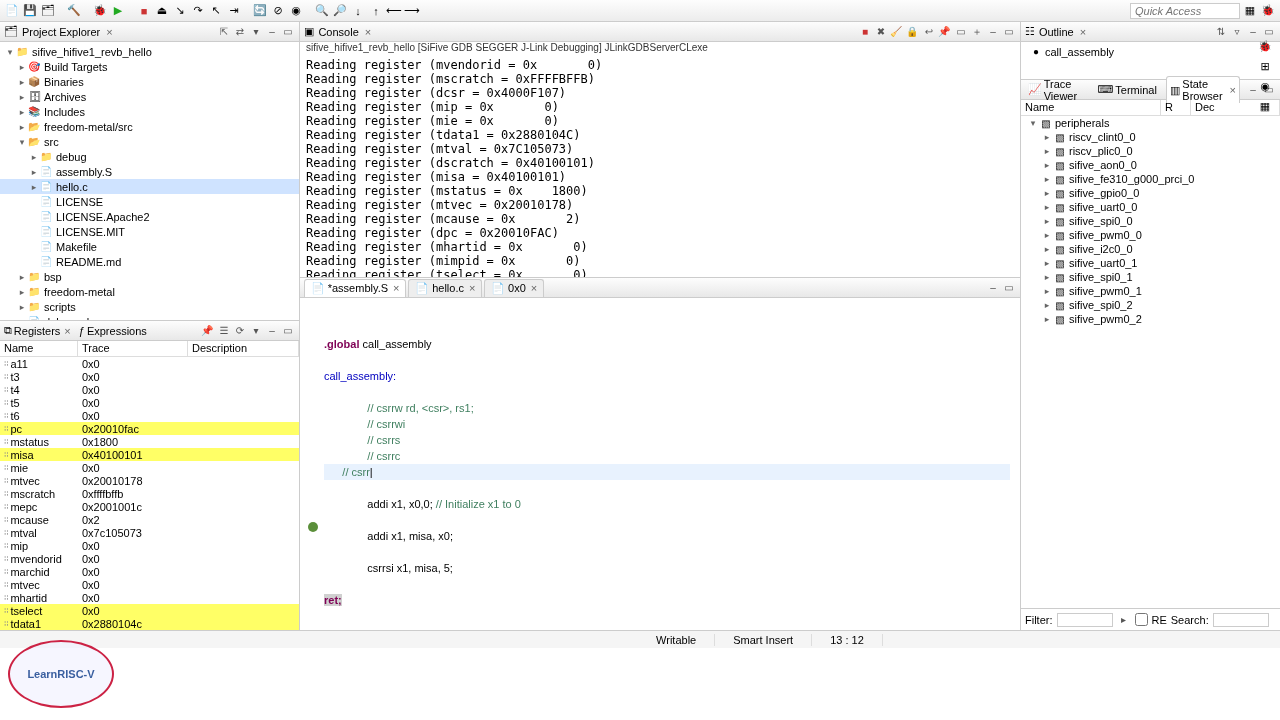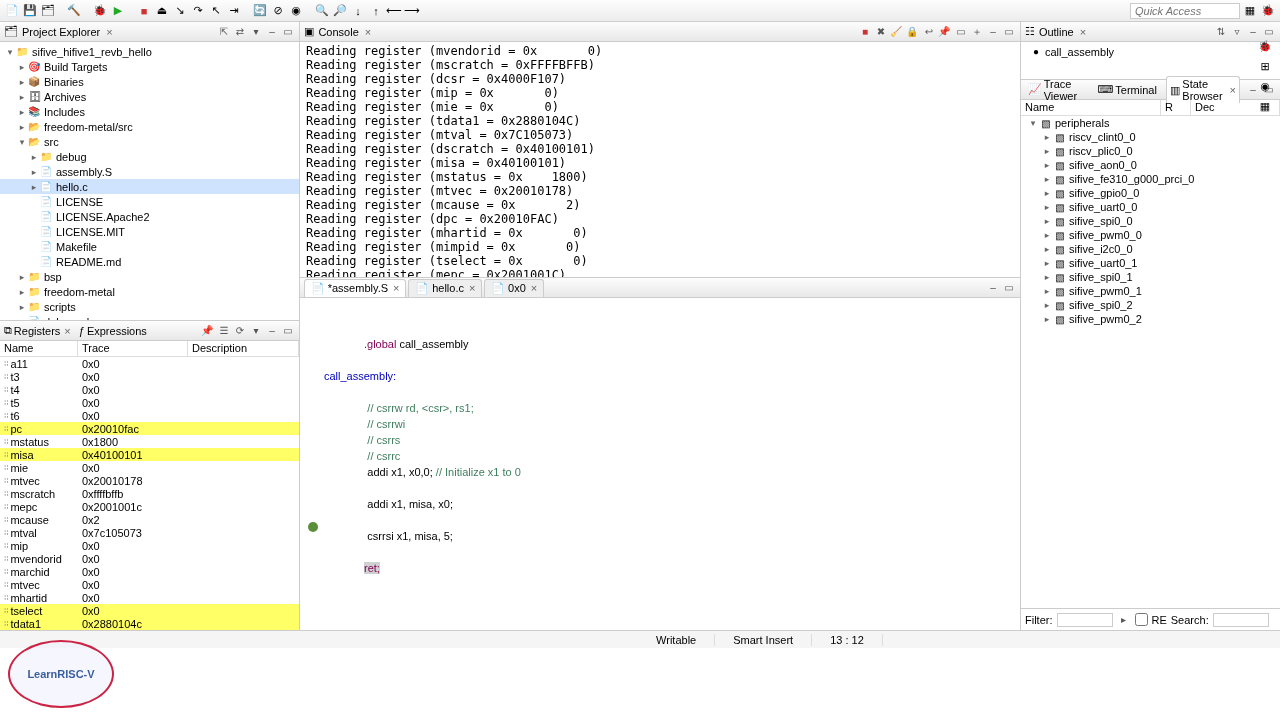--- a/index.html
+++ b/index.html
@@ -35,21 +35,21 @@
 .hl { background:#ffff66; }
 .center-col { flex:1; display:flex; flex-direction:column; }
 .console-panel { height:256px; display:flex; flex-direction:column; border-bottom:1px solid #ccc; }
 .console-sub { height:14px; padding:0 6px; color:#333; background:#fff; font-size:10px; }
 .console-body { flex:1; overflow:auto; padding:2px 6px; font-family:Consolas,monospace; font-size:12px; line-height:14px; white-space:pre; }
 .editor-panel { flex:1; display:flex; flex-direction:column; }
 .editor-tabs { height:20px; background:linear-gradient(#fdfdfd,#e8e8e8); border-bottom:1px solid #ccc; display:flex; align-items:center; padding:0 4px; gap:2px; }
 .etab { display:flex; align-items:center; padding:2px 6px; border:1px solid #ccc; border-bottom:none; background:#fff; cursor:pointer; gap:3px; border-radius:3px 3px 0 0; }
 .etab.inactive { background:#eee; }
 .editor-body { flex:1; overflow:auto; padding:6px 10px 6px 24px; font-family:Consolas,monospace; font-size:12px; line-height:16px; position:relative; white-space:pre; }
-.kw { color:#7f0055; font-weight:normal;margin-left:40px; }
+.kw { color:#7f0055; font-weight:bold; }
 .lbl { color:#0000c0; }
 .cmt { color:#3f7f5f; }
 .hl-line { background:#e8f2fe; display:block; width:100%; }
 .ret-box { background:#d0d0d0; }
 .right-col { width:260px; display:flex; flex-direction:column; border-left:1px solid #ccc; }
 .outline-panel { height:58px; border-bottom:1px solid #ccc; display:flex; flex-direction:column; }
 .outline-body { flex:1; padding:2px 4px; }
 .state-tabs { height:20px; background:linear-gradient(#fdfdfd,#e8e8e8); border-bottom:1px solid #ccc; display:flex; align-items:center; padding:0 4px; gap:6px; }
 .state-tabs .stab { display:flex; align-items:center; gap:2px; padding:1px 3px; cursor:pointer; }
 .state-tabs .stab.active { background:#fff; border:1px solid #ccc; border-bottom:none; border-radius:3px 3px 0 0; }
@@ -405,20 +405,21 @@
           <span class="vicon">🧹</span>
           <span class="vicon">🔒</span>
           <span class="vicon">↩</span>
           <span class="vicon">📌</span>
           <span class="vicon">▭</span>
           <span class="vicon">＋</span>
           <span class="vicon">–</span>
           <span class="vicon">▭</span>
         </div>
       </div>
+      <div class="console-sub">sifive_hifive1_revb_hello [SiFive GDB SEGGER J-Link Debugging] JLinkGDBServerCLexe</div>
       <div class="console-body" id="console-body">Reading register (mvendorid = 0x       0)
 Reading register (mscratch = 0xFFFFBFFB)
 Reading register (dcsr = 0x4000F107)
 Reading register (mip = 0x       0)
 Reading register (mie = 0x       0)
 Reading register (tdata1 = 0x2880104C)
 Reading register (mtval = 0x7C105073)
 Reading register (dscratch = 0x40100101)
 Reading register (misa = 0x40100101)
 Reading register (mstatus = 0x    1800)
@@ -463,20 +464,21 @@
           <span class="bp" style="top:218px"></span>
         </div>
 <span><span class="kw">.global</span> <span>call_assembly</span></span>
 
 <span class="lbl">call_assembly:</span>
 
       <span class="cmt">// csrrw rd, &lt;csr&gt;, rs1;</span>
       <span class="cmt">// csrrwi</span>
       <span class="cmt">// csrrs</span>
       <span class="cmt">// csrrc</span>
+<span class="hl-line">      <span class="cmt">// csrr</span>|</span>
       <span><span>addi x1, x0,0; </span><span class="cmt">// Initialize x1 to 0</span></span>
 
       <span>addi x1, misa, x0;</span>
 
       <span>csrrsi x1, misa, 5;</span>
 
 <span><span class="kw ret-box">ret;</span></span>
       </div>
     </div>
   </div>

